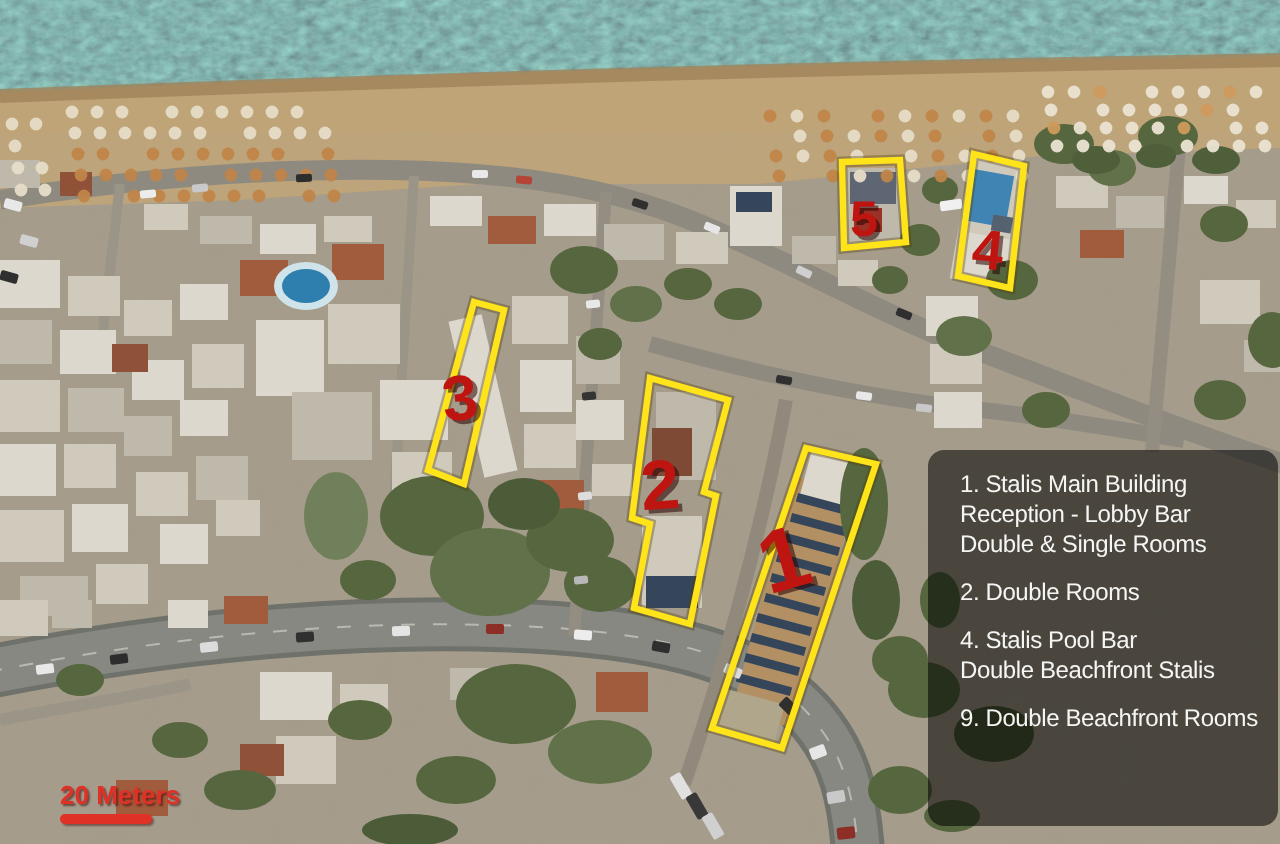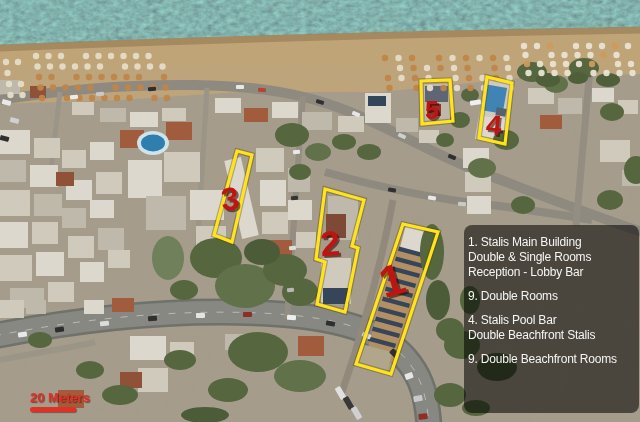--- a/index.html
+++ b/index.html
@@ -1,20 +1,20 @@
 <!DOCTYPE html>
 <html><head>
 <meta charset="utf-8">
 <style>
   html,body{margin:0;padding:0;background:#fff;}
   .stage{position:relative;width:640px;height:422px;overflow:hidden;
          font-family:"Liberation Sans",sans-serif;background:#a29a8a;}
   .stage svg{position:absolute;left:0;top:0;}
   .legend{position:absolute;left:464px;top:225px;width:175px;height:188px;
-          box-sizing:border-box;padding:10px 8px 8px 4px;border-radius:8px;
+          box-sizing:border-box;padding:10px 8px 8px 16px;border-radius:8px;
           display:flex;flex-direction:column;gap:9px;}
   .leg-line{font-size:12px;line-height:15px;letter-spacing:-0.2px;white-space:nowrap;}
   .scalebox{position:absolute;left:30px;top:390px;}
   .scale-text{font-size:13px;font-weight:700;letter-spacing:0;
               text-shadow:1px 1px 1px rgba(60,0,0,.55);text-align:center;}
   .scale-line{margin-top:2px;width:46px;height:5px;border-radius:3px;
               box-shadow:1px 1px 1px rgba(60,0,0,.45);}
 </style>
 </head>
 <body>
@@ -372,25 +372,25 @@
         <text x="496" y="127" fill="rgba(40,0,0,0.55)" text-anchor="middle" dominant-baseline="central" font-size="28" font-weight="bold" font-family="&quot;Liberation Sans&quot;,sans-serif" transform="rotate(6 494 125)">4</text>
         <text x="494" y="125" fill="#bf1511" text-anchor="middle" dominant-baseline="central" font-size="28" font-weight="bold" font-family="&quot;Liberation Sans&quot;,sans-serif" transform="rotate(6 494 125)">4</text>
         <text x="434" y="112" fill="rgba(40,0,0,0.55)" text-anchor="middle" dominant-baseline="central" font-size="25" font-weight="bold" font-family="&quot;Liberation Sans&quot;,sans-serif" transform="rotate(0 432 110)">5</text>
         <text x="432" y="110" fill="#bf1511" text-anchor="middle" dominant-baseline="central" font-size="25" font-weight="bold" font-family="&quot;Liberation Sans&quot;,sans-serif" transform="rotate(0 432 110)">5</text>
       </g>
   </svg>
 
   <div class="legend" id="legend" style="background: rgba(0, 0, 0, 0.55); color: rgb(245, 245, 243);">
       <div>
         <div class="leg-line">1. Stalis Main Building</div>
+        <div class="leg-line">Reception - Lobby Bar</div>
         <div class="leg-line">Double &amp; Single Rooms</div>
-        <div class="leg-line">Reception - Lobby Bar</div>
       </div>
       <div>
-        <div class="leg-line">9. Double Rooms</div>
+        <div class="leg-line">2. Double Rooms</div>
       </div>
       <div>
         <div class="leg-line">4. Stalis Pool Bar</div>
         <div class="leg-line">Double Beachfront Stalis</div>
       </div>
       <div>
         <div class="leg-line">9. Double Beachfront Rooms</div>
       </div>
     </div>
 

